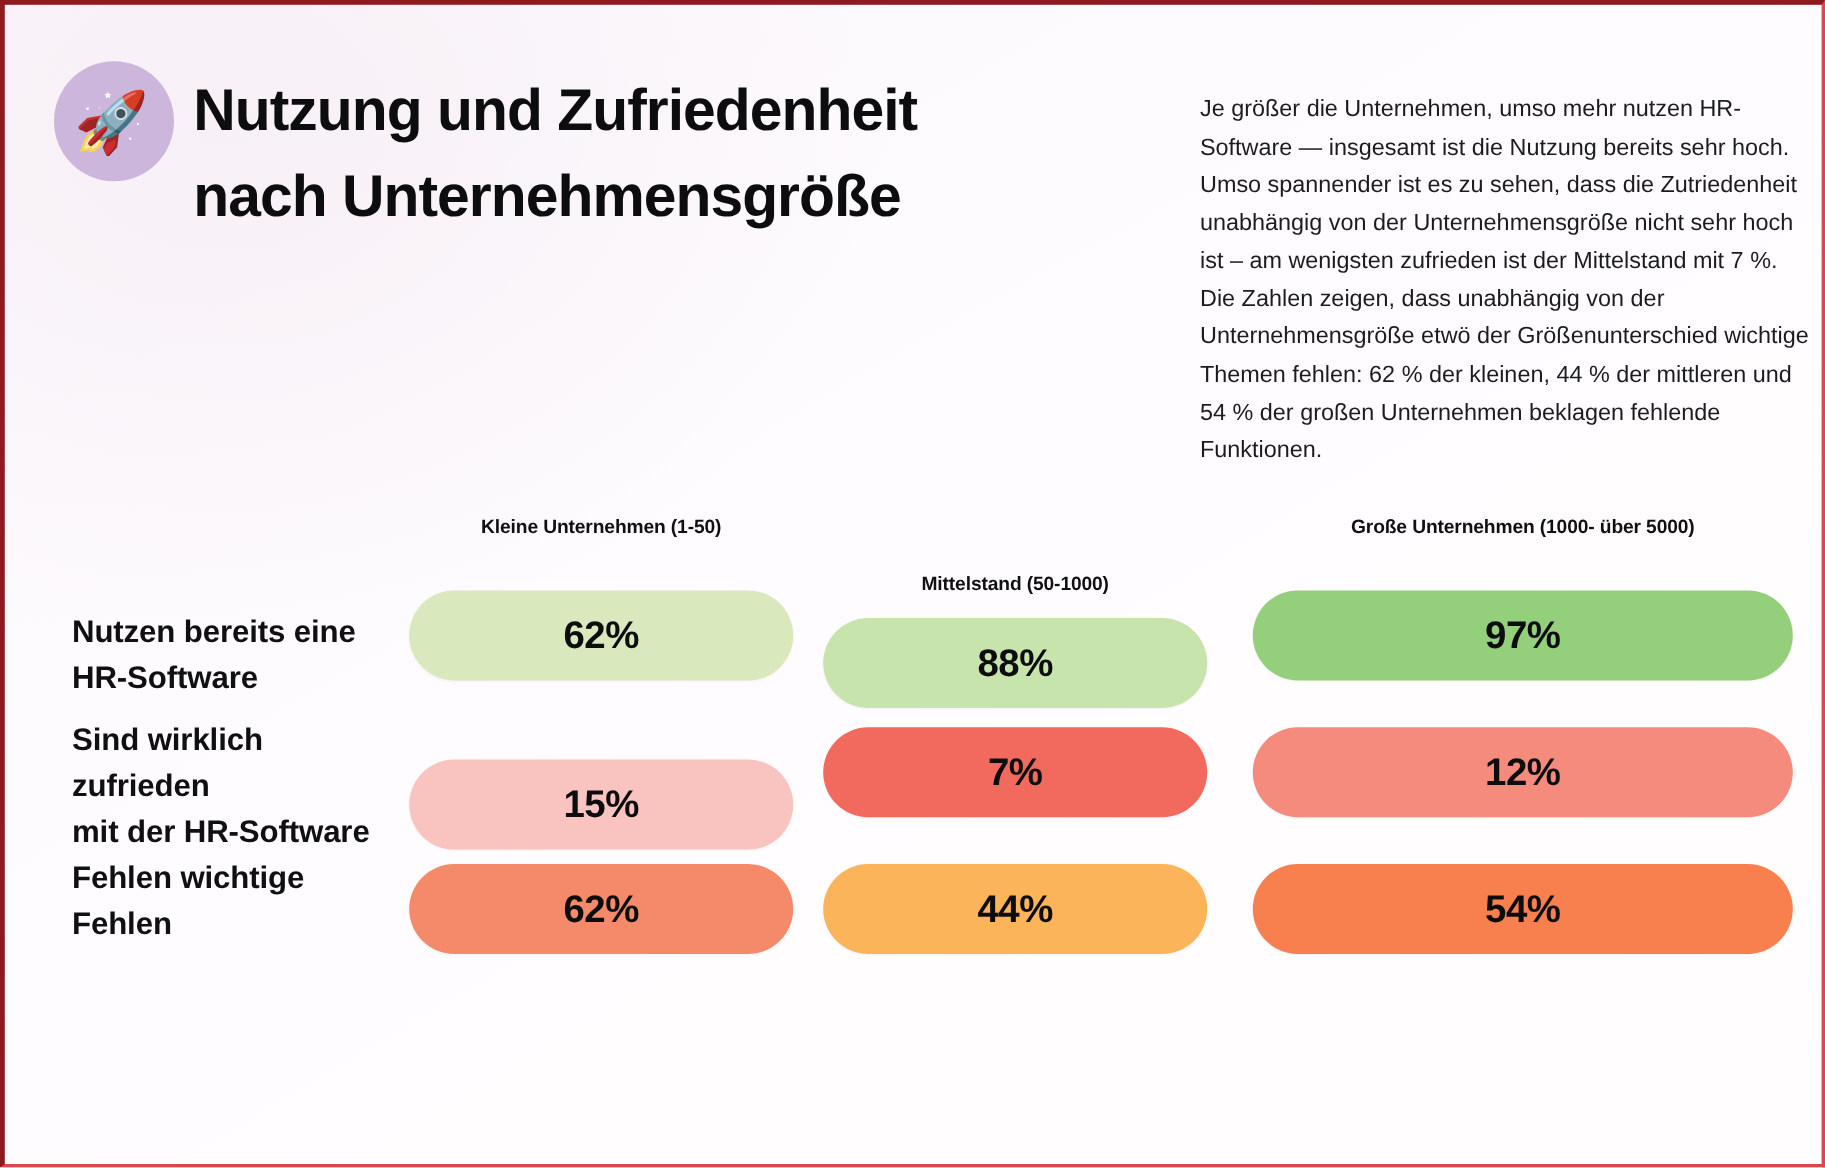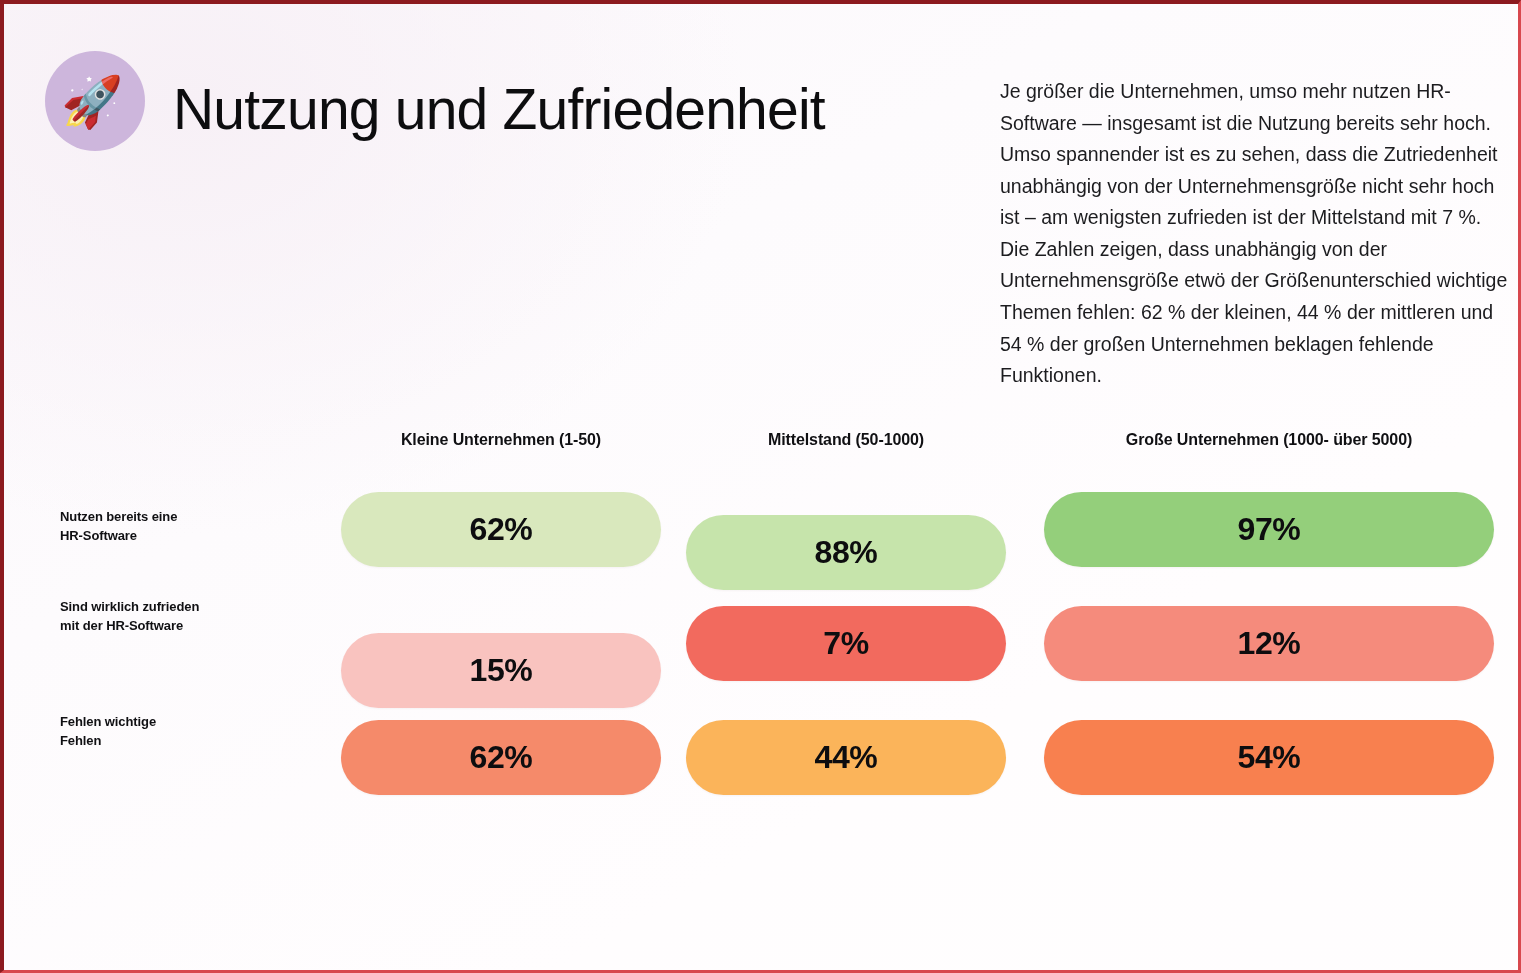--- a/index.html
+++ b/index.html
@@ -57,24 +57,24 @@
   .rocket-glyph {
     display: block;
     transform: translate(-2px, 1px);
   }
 
   .title {
     position: absolute;
     left: 157px;
     top: 52px;
     width: 790px;
-    margin: 12px;
-    font-size: 57px;
+    margin: 0;
+    font-size: 49px;
     line-height: 1.47;
-    font-weight: 400;
+    font-weight: 700;
     letter-spacing: -0.8px;
     color: #0d0d0f;
   }
   .title-line { display: block; white-space: nowrap; }
 
   .lede {
     position: absolute;
     left: 996px;
     top: 72px;
     width: 508px;
@@ -99,28 +99,28 @@
     position: absolute;
     top: 427px;
     font-size: 16px;
     font-weight: 700;
     color: #101013;
     text-align: center;
     letter-spacing: -0.1px;
     white-space: nowrap;
   }
   .col-head.c0 { left: 337px; width: 320px; }
-  .col-head.c1 { left: 682px; width: 320px; }
+  .col-head.c1 { left: 682px; width: 320px; margin-top: 48px; }
   .col-head.c2 { left: 1040px; width: 450px; }
 
   .row-label {
     position: absolute;
     left: 56px;
     width: 270px;
-    font-size: 13px;
+    font-size: 26px;
     font-weight: 700;
     line-height: 1.48;
     color: #101013;
     letter-spacing: -0.1px;
   }
   .row-label.r0 { top: 503px; }
   .row-label.r1 { top: 593px; }
   .row-label.r2 { top: 708px; }
 
   .pill {
@@ -151,20 +151,21 @@
 <div id="infographic" style="border-top-color: rgb(140, 26, 31); border-left-color: rgb(140, 26, 31);">
 
   <div class="header-zone">
 
     <div class="rocket-badge">
       <span class="rocket-glyph">🚀</span>
     </div>
 
     <h1 class="title">
       <span class="title-line">Nutzung und Zufriedenheit</span>
+      <span class="title-line">nach Unternehmensgröße</span>
     </h1>
 
     <div class="lede">
       <p>Je größer die Unternehmen, umso mehr nutzen HR-Software — insgesamt ist die Nutzung bereits sehr hoch. Umso spannender ist es zu sehen, dass die Zutriedenheit unabhängig von der Unternehmensgröße nicht sehr hoch ist – am wenigsten zufrieden ist der Mittelstand mit 7 %. Die Zahlen zeigen, dass unabhängig von der Unternehmensgröße etwö der Größenunterschied wichtige Themen fehlen: 62 % der kleinen, 44 % der mittleren und 54 % der großen Unternehmen beklagen fehlende Funktionen.</p>
     </div>
   </div>
 
   <div class="matrix">
 
     <div class="col-head c0">Kleine Unternehmen (1-50)</div>

